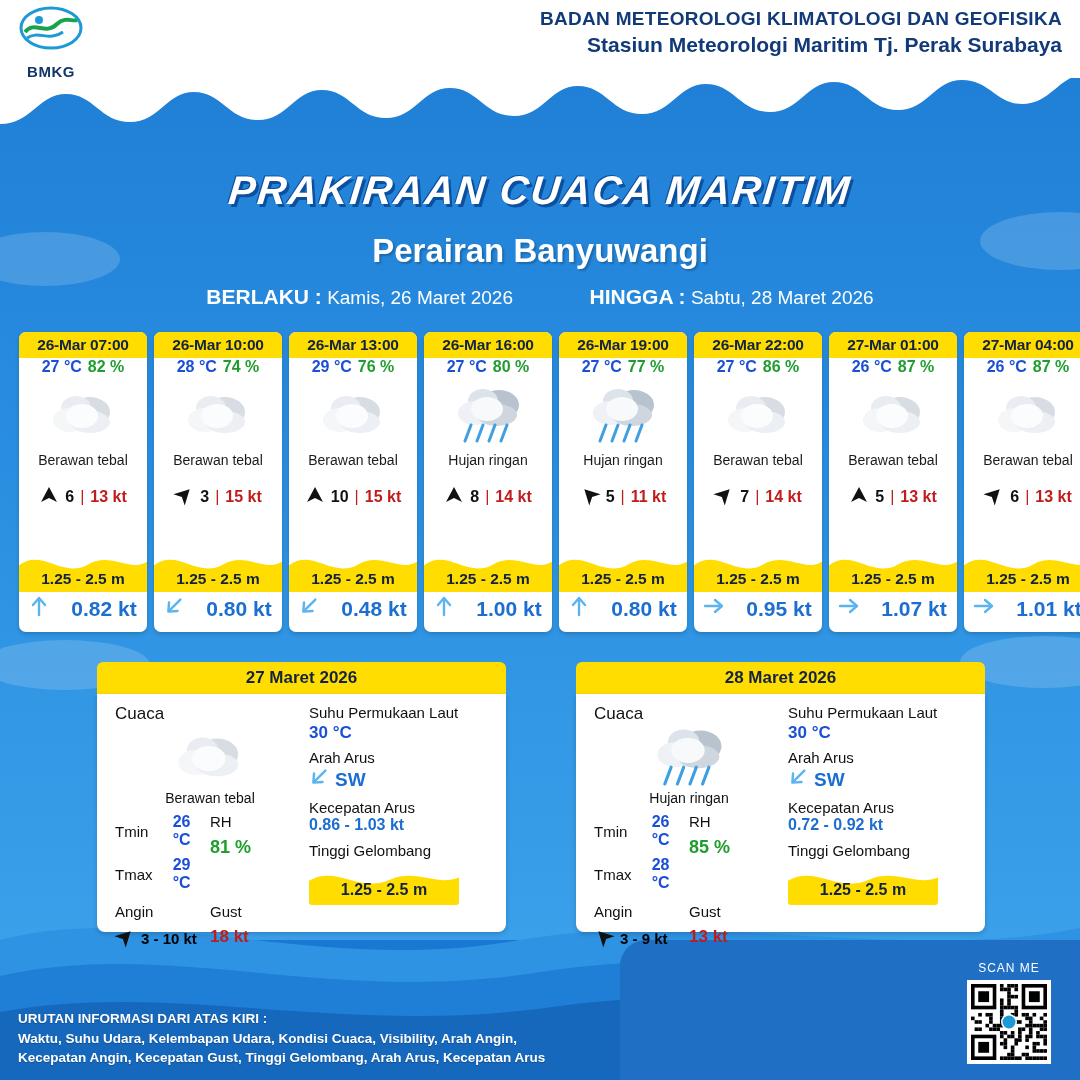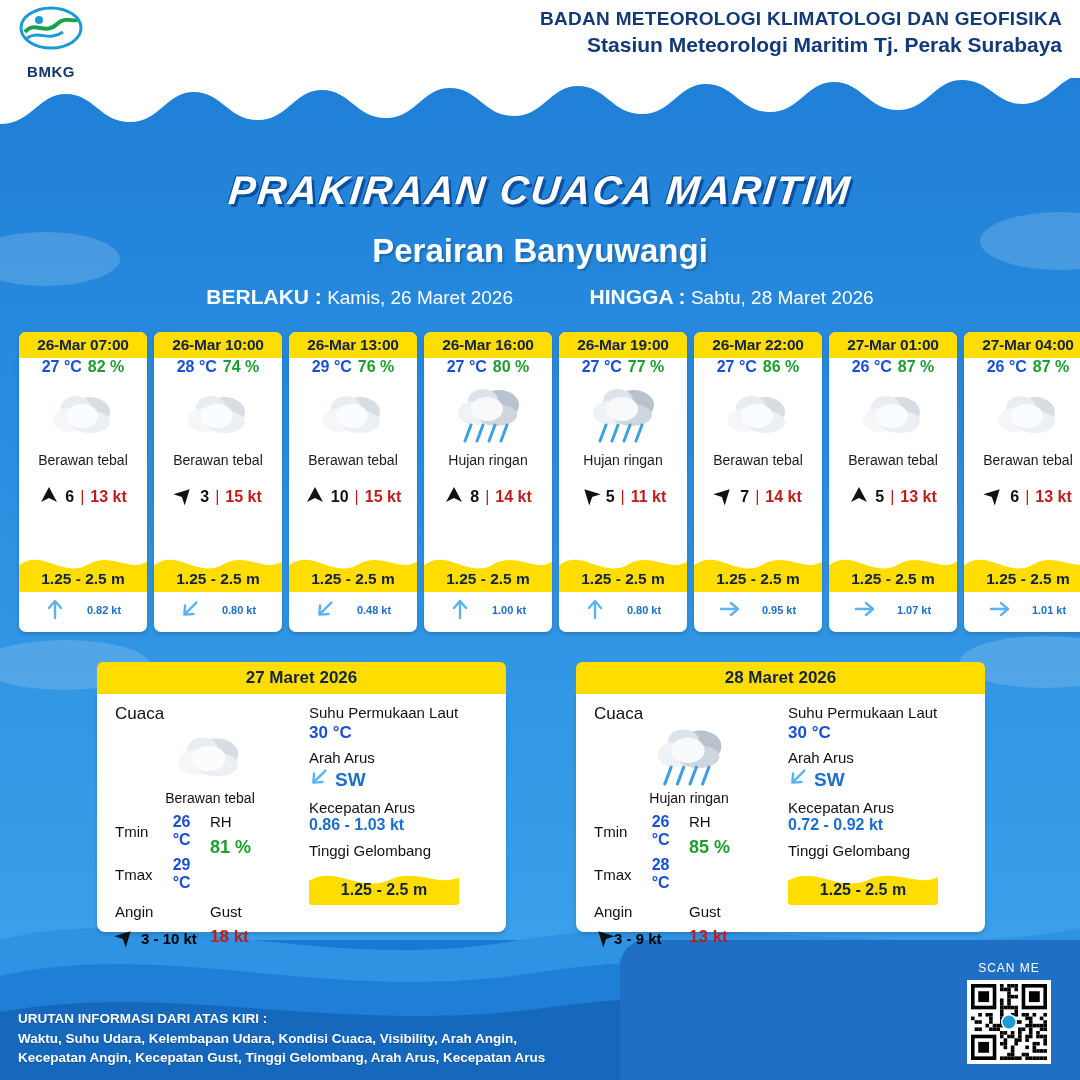--- a/index.html
+++ b/index.html
@@ -121,21 +121,21 @@
   .wave-yellow {
     position: absolute; bottom: 40px; left: 0; width: 100%; height: 46px;
   }
   .wave-label {
     position: absolute; bottom: 44px; width: 100%; text-align: center;
     font-size: 15.5px; color: #13233f; font-weight: bold;
   }
   .cur-row {
     position: absolute; bottom: 10px; width: 100%;
     display: flex; align-items: center; justify-content: center; gap: 22px;
-    font-size: 11px; color: #1c6fd0; font-weight: bold;
+    font-size: 21px; color: #1c6fd0; font-weight: bold;
   }
 
   
   .daily {
     position: absolute; top: 662px; display: flex; gap: 70px; left: 97px;
   }
   .panel { width: 409px; }
   .panel .phead {
     background: #ffdd00; color: #14233f; text-align: center;
     font-size: 17px; font-weight: bold; padding: 6px 0;
@@ -733,21 +733,21 @@
         </div>
         <div class="twocol" style="margin-top:4px;">
           <div>
             <div class="kv">
               <span class="k">Angin</span>
             </div>
             <div class="kv">
               <span><svg width="20" height="20" viewBox="0 0 20 20" style="transform:rotate(135deg)">
     <path d="M10,18 L2,3 L10,7 L18,3 Z" fill="#111"></path>
   </svg></span>
-              <span style="font-weight:bold;">3 - 9 kt</span>
+              <span style="margin-left:6px;font-weight:bold;">3 - 9 kt</span>
             </div>
           </div>
           <div>
             <div class="kv">
               <span class="k">Gust</span>
             </div>
             <div class="kv">
               <span class="lbl-red">13 kt</span>
             </div>
           </div>

